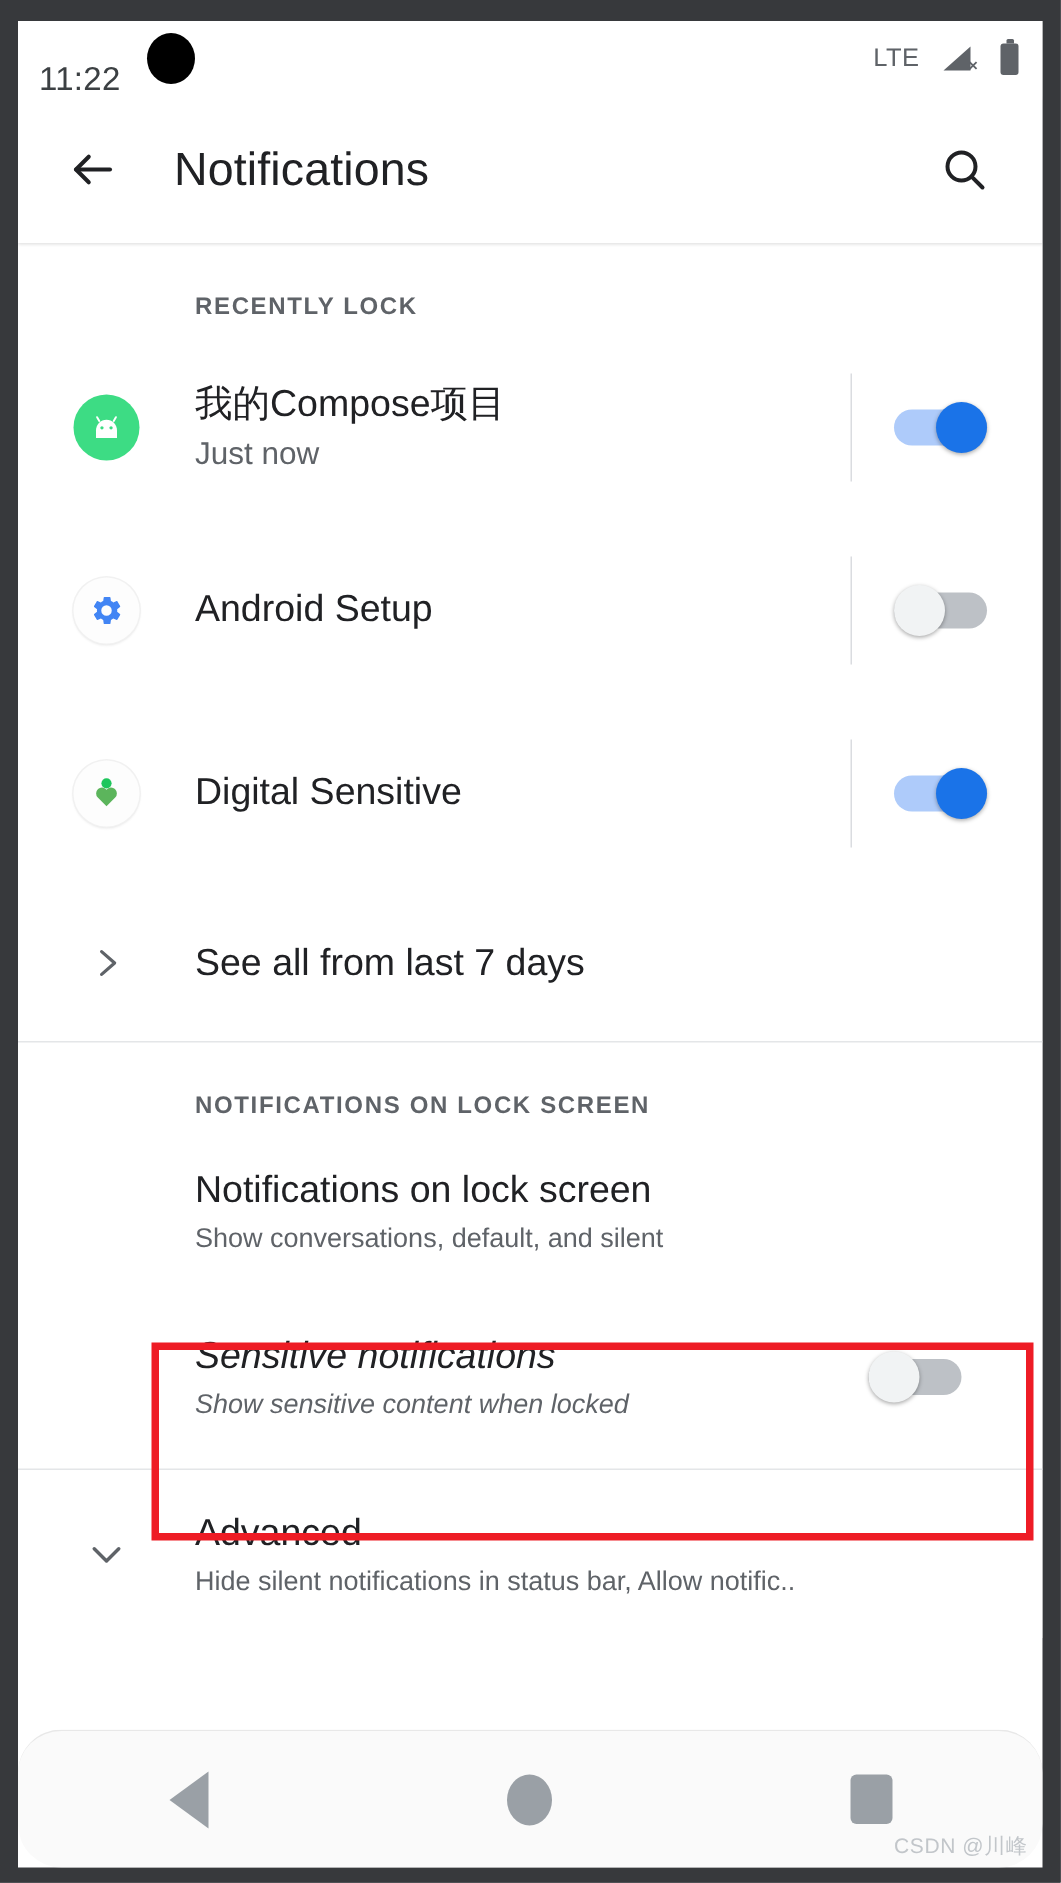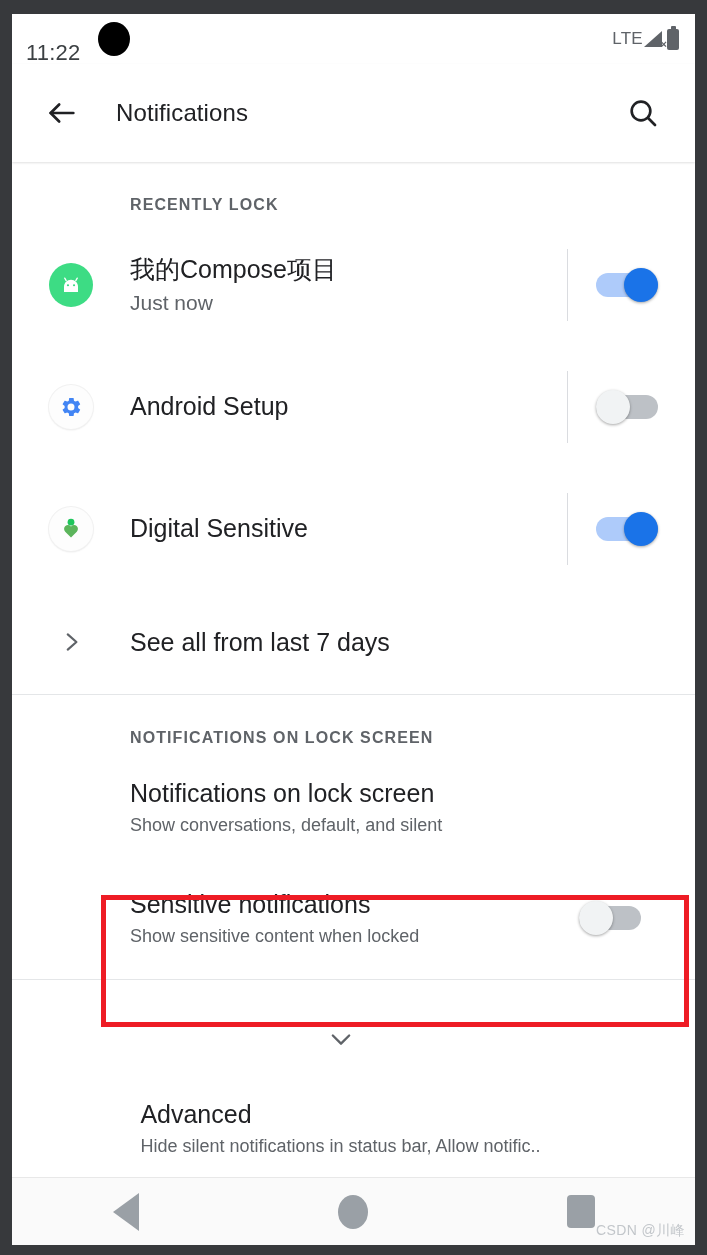--- a/index.html
+++ b/index.html
@@ -30,21 +30,21 @@
     position: relative;
   }
   #status-time {
     font-size: 22px; color: #3c4043; letter-spacing: 0.2px; margin-top: 28px;
   }
   #camera-cutout {
     width: 32px; height: 34px; border-radius: 50%;
     background: #000; margin-left: 18px;
   }
   #status-right {
-    margin-left: auto; display: flex; align-items: center; gap: 1px;
+    margin-left: auto; display: flex; align-items: center; gap: 16px;
   }
   #lte-label { font-size: 17px; color: #5f6368; letter-spacing: .3px; }
   .sig-wrap { position: relative; width: 22px; height: 20px; }
   .sig-tri {
     position: absolute; left: 0; bottom: 2px;
     width: 0; height: 0;
     border-left: 18px solid transparent;
     border-bottom: 16px solid #5f6368;
   }
   .sig-x { position: absolute; right: -1px; bottom: -1px; font-size: 11px; color: #5f6368; font-weight: bold; }
@@ -61,21 +61,21 @@
   #app-bar {
     height: 98px;
     display: flex; align-items: center;
     padding: 0 26px 0 24px;
     background: #fff;
     box-shadow: 0 1px 2px rgba(0,0,0,.12);
     position: relative; z-index: 3;
   }
   #back-button { width: 52px; height: 52px; display:flex; align-items:center; justify-content:center; }
   #page-title {
-    font-size: 24px; color: #202124; margin-left: 28px; letter-spacing: .1px;
+    font-size: 31px; color: #202124; margin-left: 28px; letter-spacing: .1px;
   }
   #search-button { margin-left: auto; width: 52px; height: 52px; display:flex; align-items:center; justify-content:center; }
 
   
   #content { background: #fff; }
   .section-header {
     font-size: 16px; font-weight: bold; color: #5f6368;
     letter-spacing: 1.1px; padding: 34px 0 10px 118px;
   }
   .app-row {
@@ -136,30 +136,30 @@
 
   
   #highlight-box {
     position: absolute; left: 89px; top: 881px;
     width: 588px; height: 132px;
     border: 5px solid #ee1c25;
     pointer-events: none; z-index: 5;
   }
 
   .advanced-row {
-    display: flex; align-items: center; min-height: 112px; padding-right: 26px; flex-direction: column;
+    display: flex; align-items: center; min-height: 112px; padding-right: 26px;
   }
   .advanced-chevron { width: 118px; flex: 0 0 118px; display:flex; align-items:center; justify-content:center; }
 
   
   #nav-bar {
     position: absolute; left: 0; right: 0; bottom: 0;
-    height: 68px; background: #fafafa;
+    height: 92px; background: #fafafa;
     border-top: 1px solid #e8e8e8;
-    display: flex; align-items: center; justify-content: space-around;
+    display: flex; align-items: center; justify-content: space-around; border-radius: 29px;
   }
   .nav-btn { width: 90px; height: 56px; display:flex; align-items:center; justify-content:center; }
   .tri-back {
     width: 0; height: 0;
     border-top: 19px solid transparent;
     border-bottom: 19px solid transparent;
     border-right: 26px solid #9aa0a6;
   }
   .circle-home { width: 30px; height: 34px; border-radius: 50%; background: #9aa0a6; }
   .square-recents { width: 28px; height: 33px; border-radius: 4px; background: #9aa0a6; }
@@ -286,21 +286,21 @@
 
       <div class="section-header">NOTIFICATIONS ON LOCK SCREEN</div>
 
       <div class="pref-row">
         <div class="pref-text">
           <div class="pref-title">Notifications on lock screen</div>
           <div class="pref-sub">Show conversations, default, and silent</div>
         </div>
       </div>
 
-      <div class="pref-row" style="min-height:122px;">
+      <div class="pref-row" style="min-height:122px;font-style:italic;">
         <div class="pref-text">
           <div class="pref-title">Sensitive notifications</div>
           <div class="pref-sub">Show sensitive content when locked</div>
         </div>
         <div class="toggle-cell">
           <div class="switch off">
             <span class="track"></span>
               <span class="thumb"></span>
           </div>
         </div>

